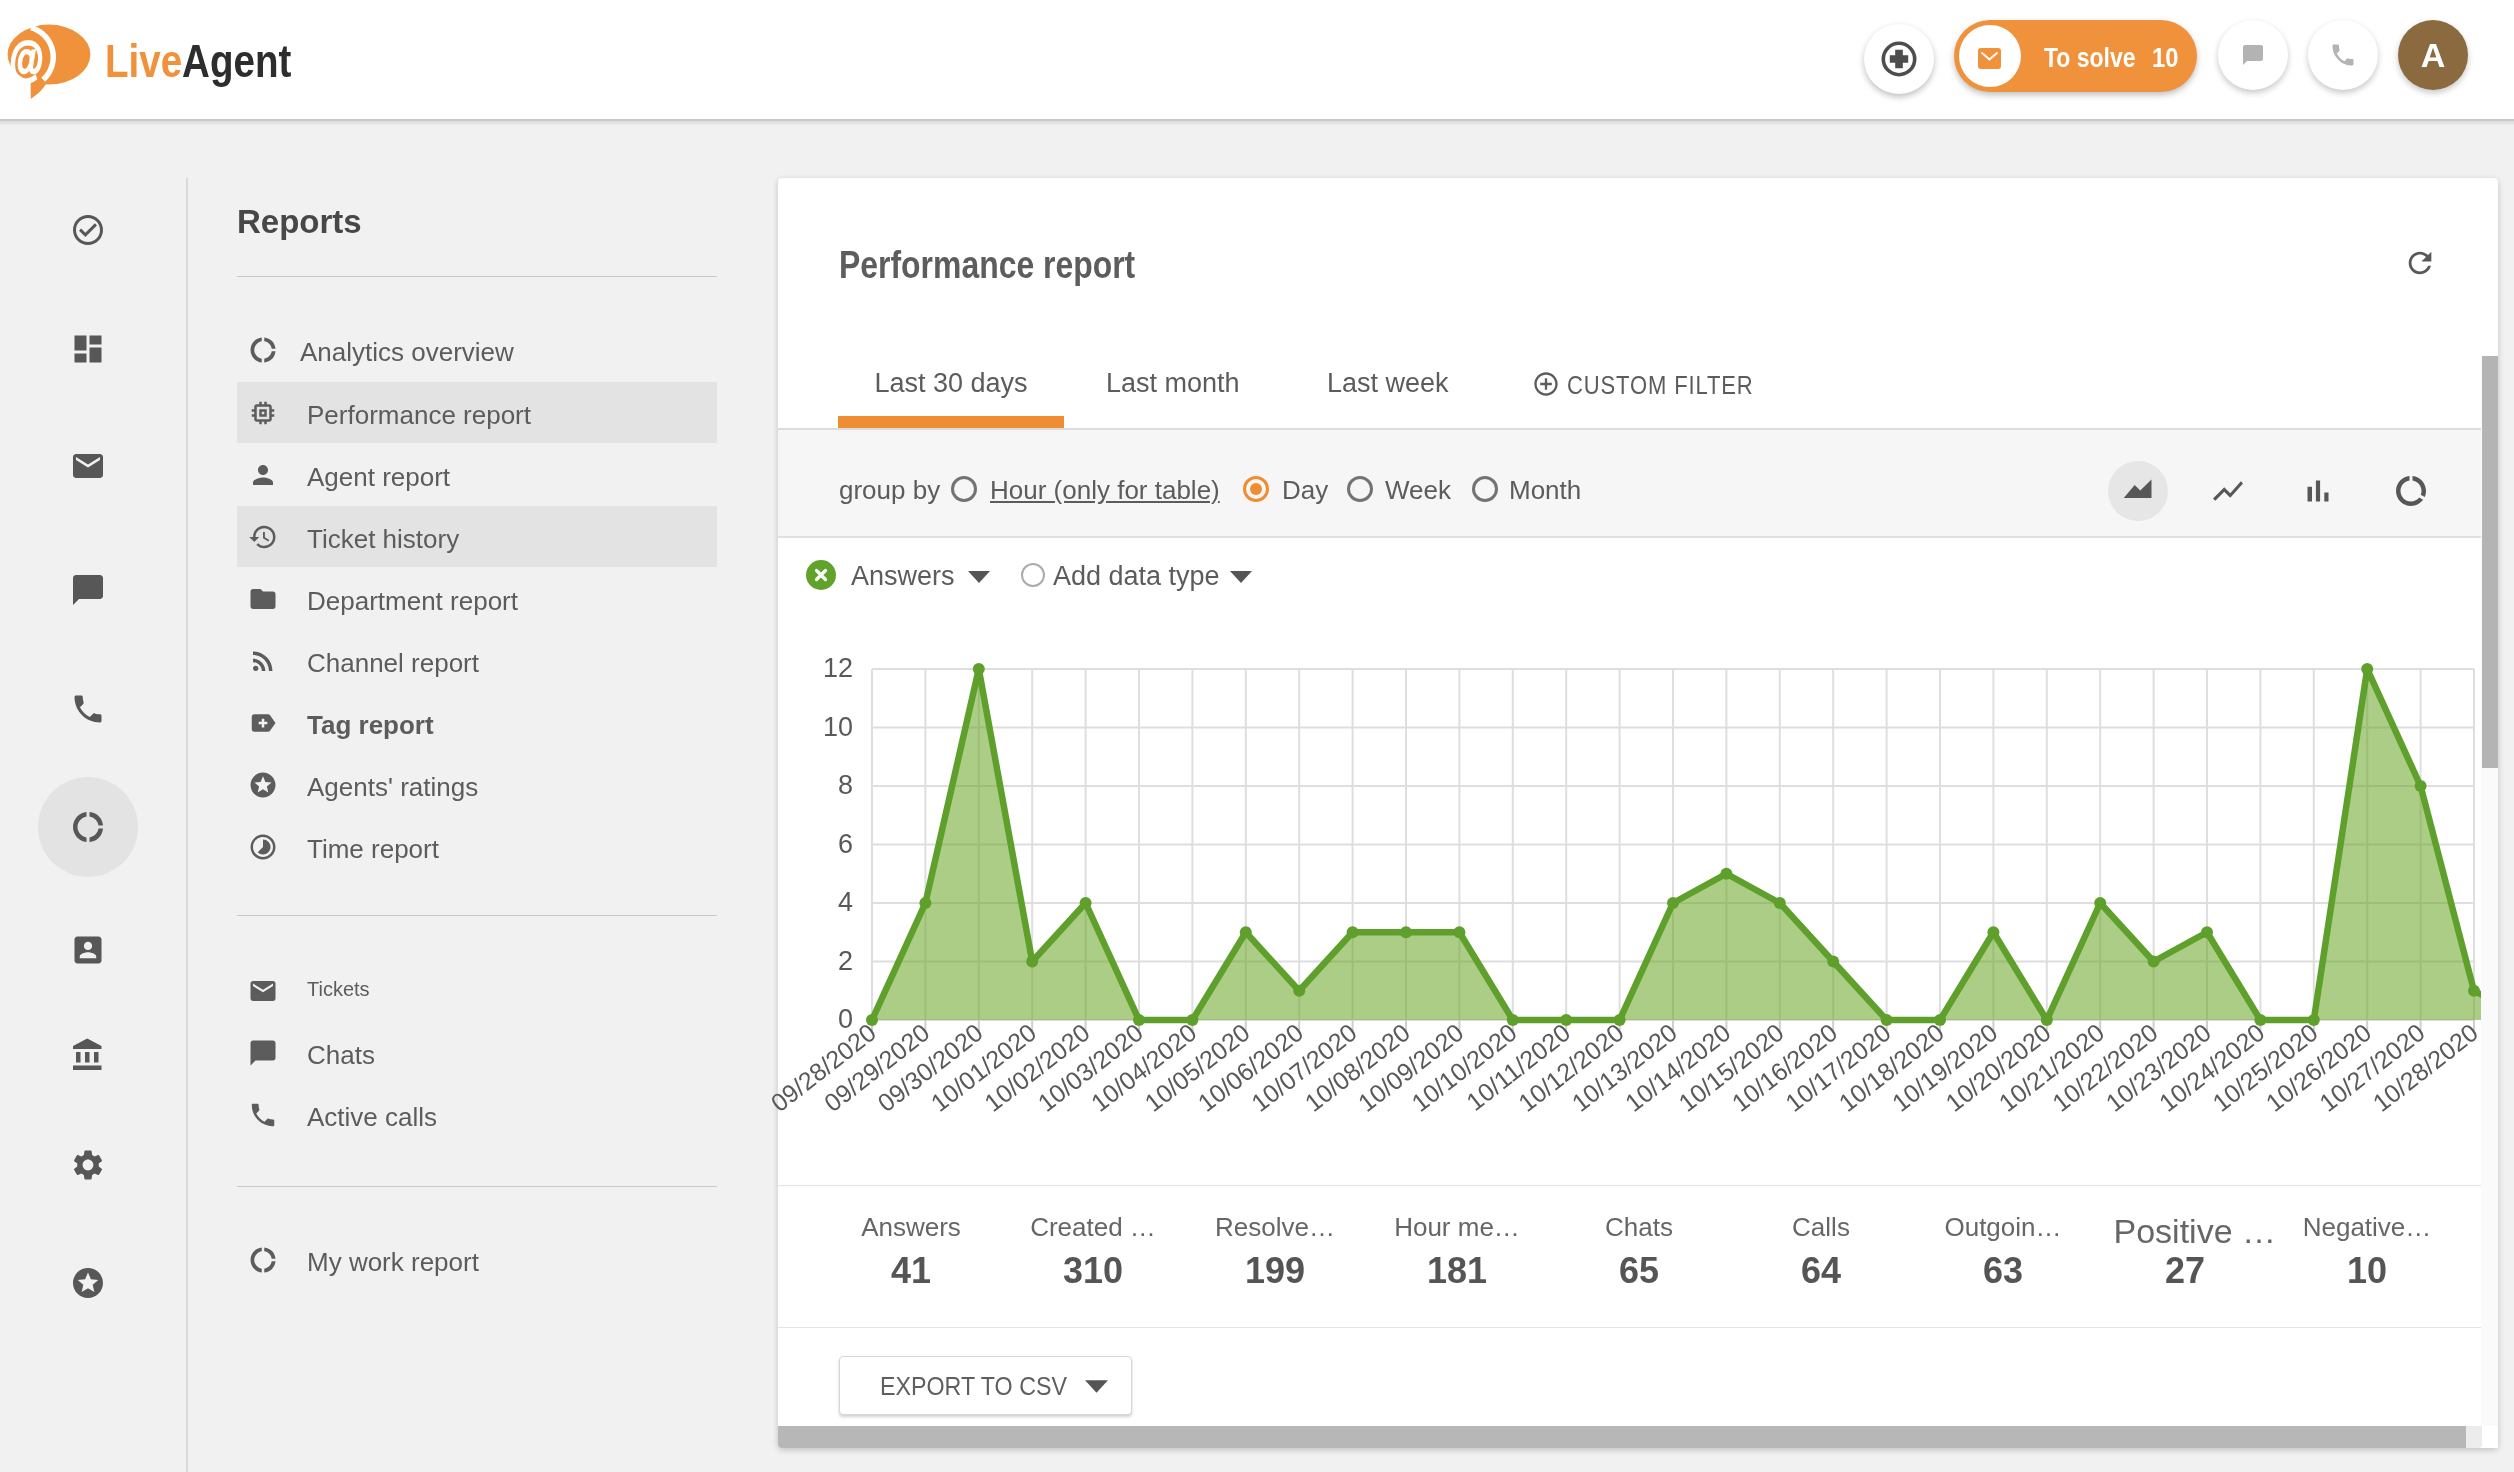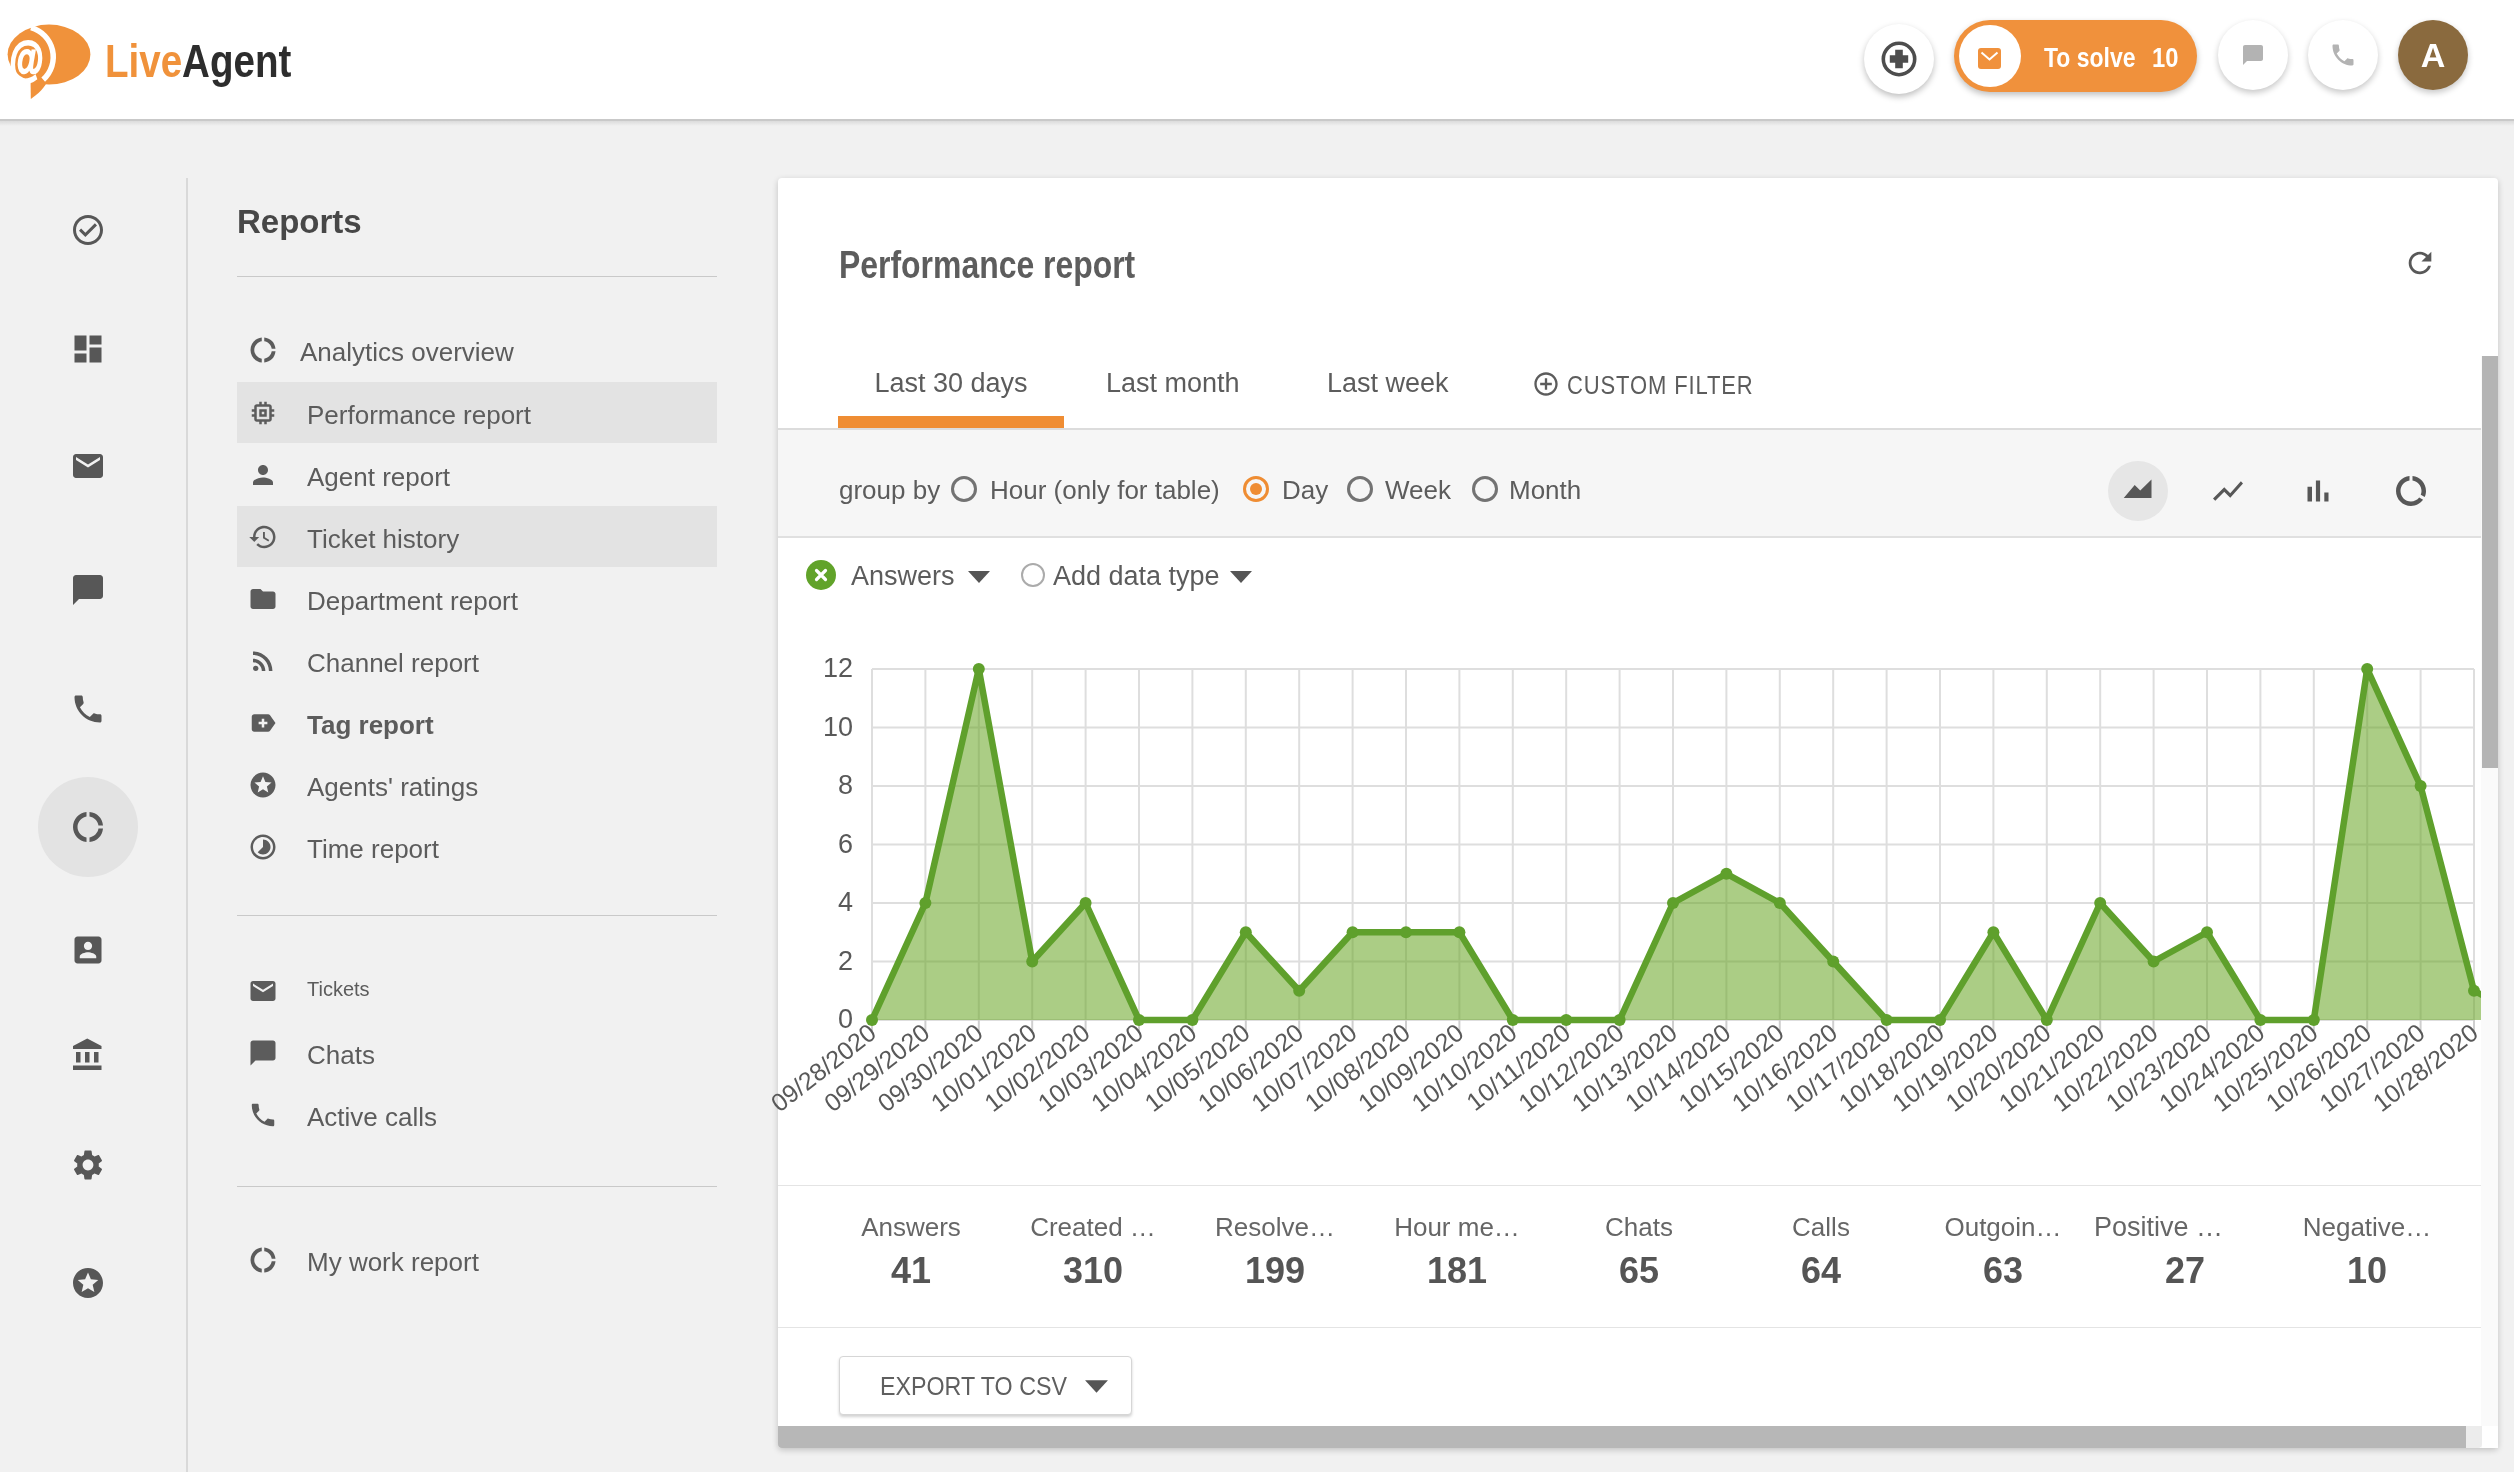--- a/index.html
+++ b/index.html
@@ -251,21 +251,21 @@
       <svg width="28" height="28" viewBox="0 0 24 24">
         <path fill="#5c5c5c" d="M13 7h-2v4H7v2h4v4h2v-4h4v-2h-4V7zm-1-5C6.48 2 2 6.48 2 12s4.48 10 10 10 10-4.48 10-10S17.52 2 12 2zm0 18c-4.41 0-8-3.59-8-8s3.59-8 8-8 8 3.59 8 8-3.59 8-8 8z"></path>
       </svg>
     </div>
   <div class="abs" style="left:1567px;top:371px;font-size:25px;color:#5c5c5c;letter-spacing:1px;transform:scaleX(0.88);transform-origin:left top;white-space:nowrap;">CUSTOM FILTER</div>
   <div class="abs" style="left:838px;top:416px;width:226px;height:12px;background:#ef8d33;z-index:3;"></div>
 
   <div class="abs" style="left:778px;top:428px;width:1720px;height:110px;background:#f6f6f6;border-top:2px solid #dcdcdc;border-bottom:2px solid #e0e0e0;"></div>
   <div class="abs" style="left:839px;top:475px;font-size:26px;color:#5c5c5c;">group by</div>
   <div class="abs" style="left:951px;top:476px;width:26px;height:26px;border-radius:50%;border:3px solid #737373;"></div>
-  <div class="abs" style="left:990px;top:475px;font-size:26px;color:#5c5c5c;">Hour (only for table)</div>
+  <div class="abs" style="left:990px;top:475px;font-size:26px;color:#5c5c5c;text-decoration:underline;">Hour (only for table)</div>
   <div class="abs" style="left:1243px;top:476px;width:26px;height:26px;border-radius:50%;border:3px solid #ef8d33;"></div>
   <div class="abs" style="left:1250px;top:483px;width:12px;height:12px;border-radius:50%;background:#ef8d33;"></div>
   <div class="abs" style="left:1282px;top:475px;font-size:26px;color:#5c5c5c;">Day</div>
   <div class="abs" style="left:1347px;top:476px;width:26px;height:26px;border-radius:50%;border:3px solid #737373;"></div>
   <div class="abs" style="left:1385px;top:475px;font-size:26px;color:#5c5c5c;">Week</div>
   <div class="abs" style="left:1472px;top:476px;width:26px;height:26px;border-radius:50%;border:3px solid #737373;"></div>
   <div class="abs" style="left:1509px;top:475px;font-size:26px;color:#5c5c5c;">Month</div>
 
   <div class="abs" style="left:2108px;top:461px;width:60px;height:60px;border-radius:50%;background:#e6e6e6;"></div>
   <div class="abs" style="left:2120px;top:473px;">
@@ -462,21 +462,21 @@
 <div class="abs" style="left:1184px;top:1212px;width:182px;text-align:center;font-size:26px;color:#666;">Resolve…</div>
 <div class="abs" style="left:1184px;top:1250px;width:182px;text-align:center;font-size:36px;font-weight:bold;color:#555;">199</div>
 <div class="abs" style="left:1366px;top:1212px;width:182px;text-align:center;font-size:26px;color:#666;">Hour me…</div>
 <div class="abs" style="left:1366px;top:1250px;width:182px;text-align:center;font-size:36px;font-weight:bold;color:#555;">181</div>
 <div class="abs" style="left:1548px;top:1212px;width:182px;text-align:center;font-size:26px;color:#666;">Chats</div>
 <div class="abs" style="left:1548px;top:1250px;width:182px;text-align:center;font-size:36px;font-weight:bold;color:#555;">65</div>
 <div class="abs" style="left:1730px;top:1212px;width:182px;text-align:center;font-size:26px;color:#666;">Calls</div>
 <div class="abs" style="left:1730px;top:1250px;width:182px;text-align:center;font-size:36px;font-weight:bold;color:#555;">64</div>
 <div class="abs" style="left:1912px;top:1212px;width:182px;text-align:center;font-size:26px;color:#666;">Outgoin…</div>
 <div class="abs" style="left:1912px;top:1250px;width:182px;text-align:center;font-size:36px;font-weight:bold;color:#555;">63</div>
-<div class="abs" style="left:2094px;top:1212px;width:182px;text-align:left;font-size:27px;color:#666;">Positive …</div>
+<div class="abs" style="left:2094px;top:1212px;width:182px;text-align:right;font-size:34px;color:#666;">Positive …</div>
 <div class="abs" style="left:2094px;top:1250px;width:182px;text-align:center;font-size:36px;font-weight:bold;color:#555;">27</div>
 <div class="abs" style="left:2276px;top:1212px;width:182px;text-align:center;font-size:26px;color:#666;">Negative…</div>
 <div class="abs" style="left:2276px;top:1250px;width:182px;text-align:center;font-size:36px;font-weight:bold;color:#555;">10</div>
   <div class="abs" style="left:778px;top:1327px;width:1704px;height:1px;background:#e4e4e4;"></div>
 
   <div class="abs" style="left:839px;top:1356px;width:293px;height:59px;background:#fff;border:1px solid #d6d6d6;border-radius:4px;box-shadow:0 2px 3px rgba(0,0,0,0.18);"></div>
   <div class="abs" style="left:880px;top:1372px;font-size:25px;color:#5f5f5f;z-index:2;transform:scaleX(0.93);transform-origin:left top;white-space:nowrap;">EXPORT TO CSV</div>
   <div class="abs" style="left:1084px;top:1379px;z-index:2;">
       <svg width="25" height="15" viewBox="0 0 24 14">
         <path fill="#555" d="M1 1h22L12 13z"></path>

